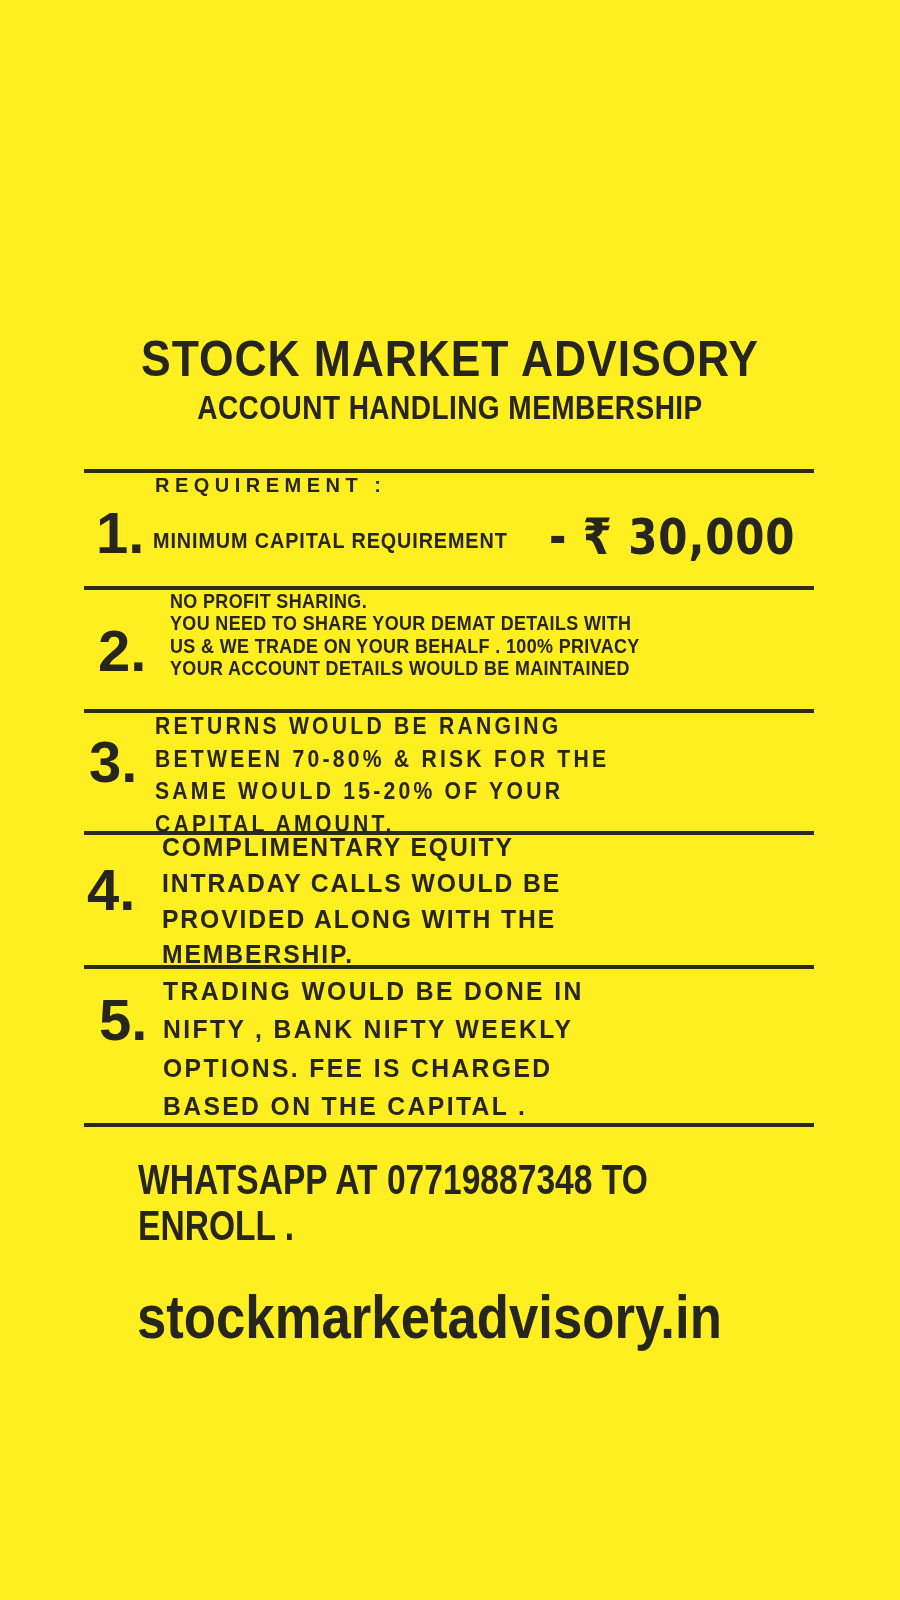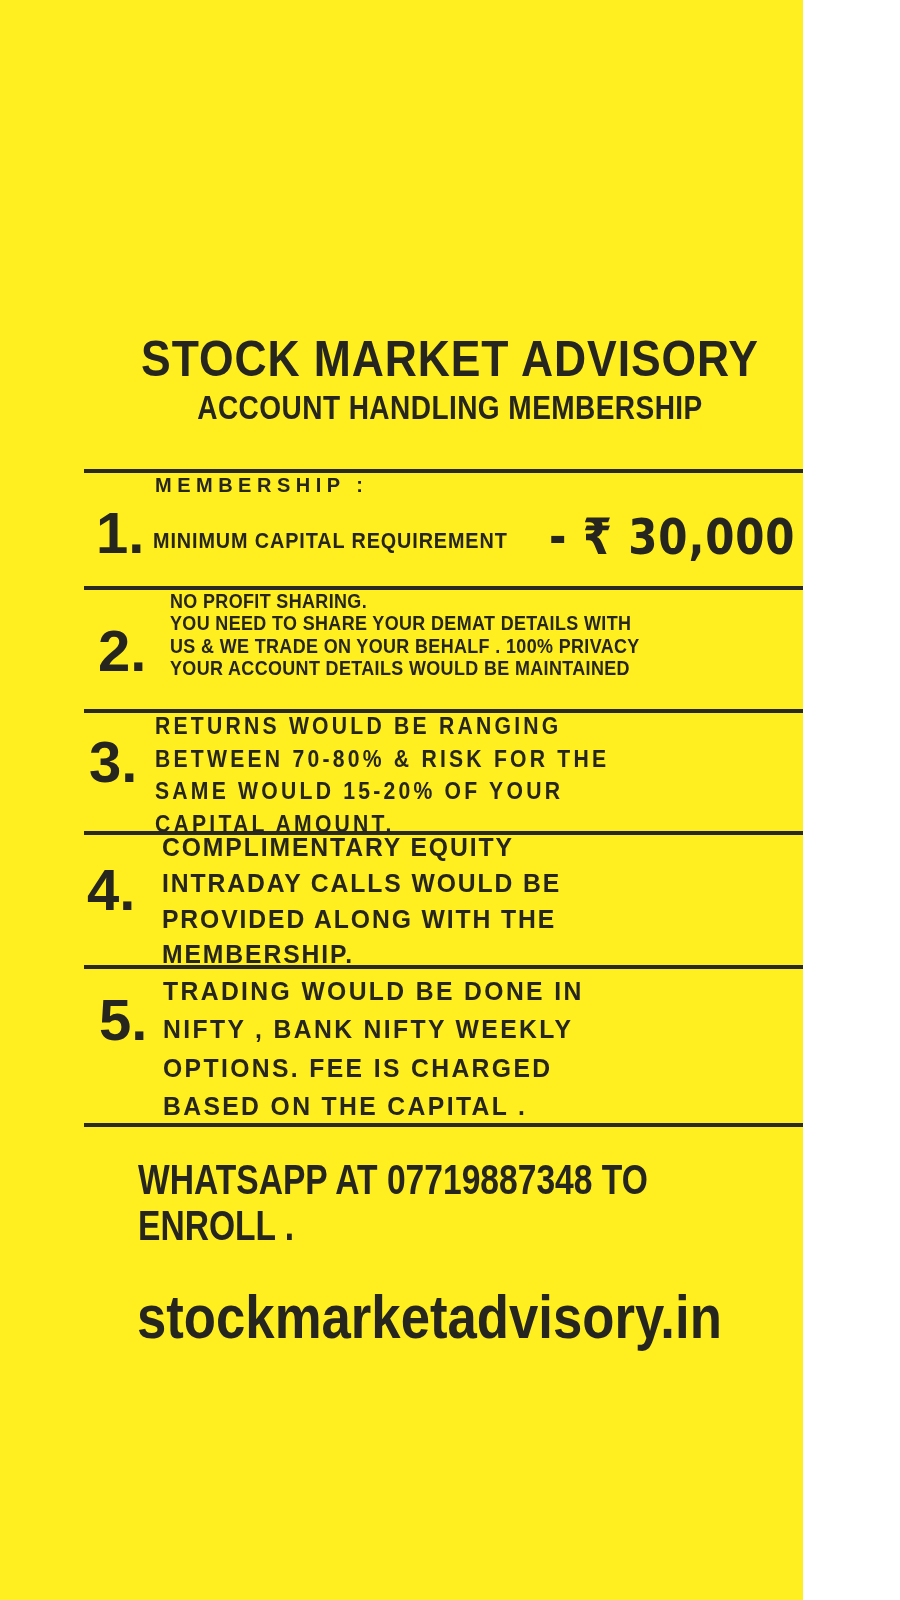--- a/index.html
+++ b/index.html
@@ -1,18 +1,18 @@
 <!DOCTYPE html>
 <html><head>
 <meta charset="utf-8">
 <style>
   html,body{margin:0;padding:0;}
   .poster{
     position:relative;
-    width:803px;height:1600px;
+    width:900px;height:1600px;
     background:var(--bg,#FFEE20);
     font-family:"Liberation Sans",sans-serif;
     color:var(--ink,#26261E);
     overflow:hidden;
   }
   .abs{position:absolute;font-weight:bold;white-space:nowrap;line-height:1;}
   .centered{left:0;width:900px;text-align:center;}
   
   .t-title{top:334px;font-size:50px;letter-spacing:1px;transform:scaleX(0.89);}
   .t-sub{top:391px;font-size:33px;letter-spacing:0.5px;transform:scaleX(0.85);}
@@ -55,21 +55,21 @@
   <div class="abs centered t-title">STOCK MARKET ADVISORY</div>
   <div class="abs centered t-sub">ACCOUNT HANDLING MEMBERSHIP</div>
 
   <div class="rule rule-1"></div>
   <div class="rule rule-2"></div>
   <div class="rule rule-3"></div>
   <div class="rule rule-4"></div>
   <div class="rule rule-5"></div>
   <div class="rule rule-6"></div>
 
-  <div class="abs t-conditions">MEMBERSHIP :</div>
+  <div class="abs t-conditions">REQUIREMENT :</div>
 
   <div class="abs num num-1">1.</div>
   <div class="abs t-item1">MINIMUM CAPITAL REQUIREMENT</div>
   <div class="abs t-value">- ₹ 30,000</div>
 
   <div class="abs num num-2">2.</div>
   <div class="blk blk-2">
     <div class="ln">NO PROFIT SHARING.</div>
     <div class="ln">YOU NEED TO SHARE YOUR DEMAT DETAILS WITH</div>
     <div class="ln">US &amp; WE TRADE ON YOUR BEHALF . 100% PRIVACY</div>

